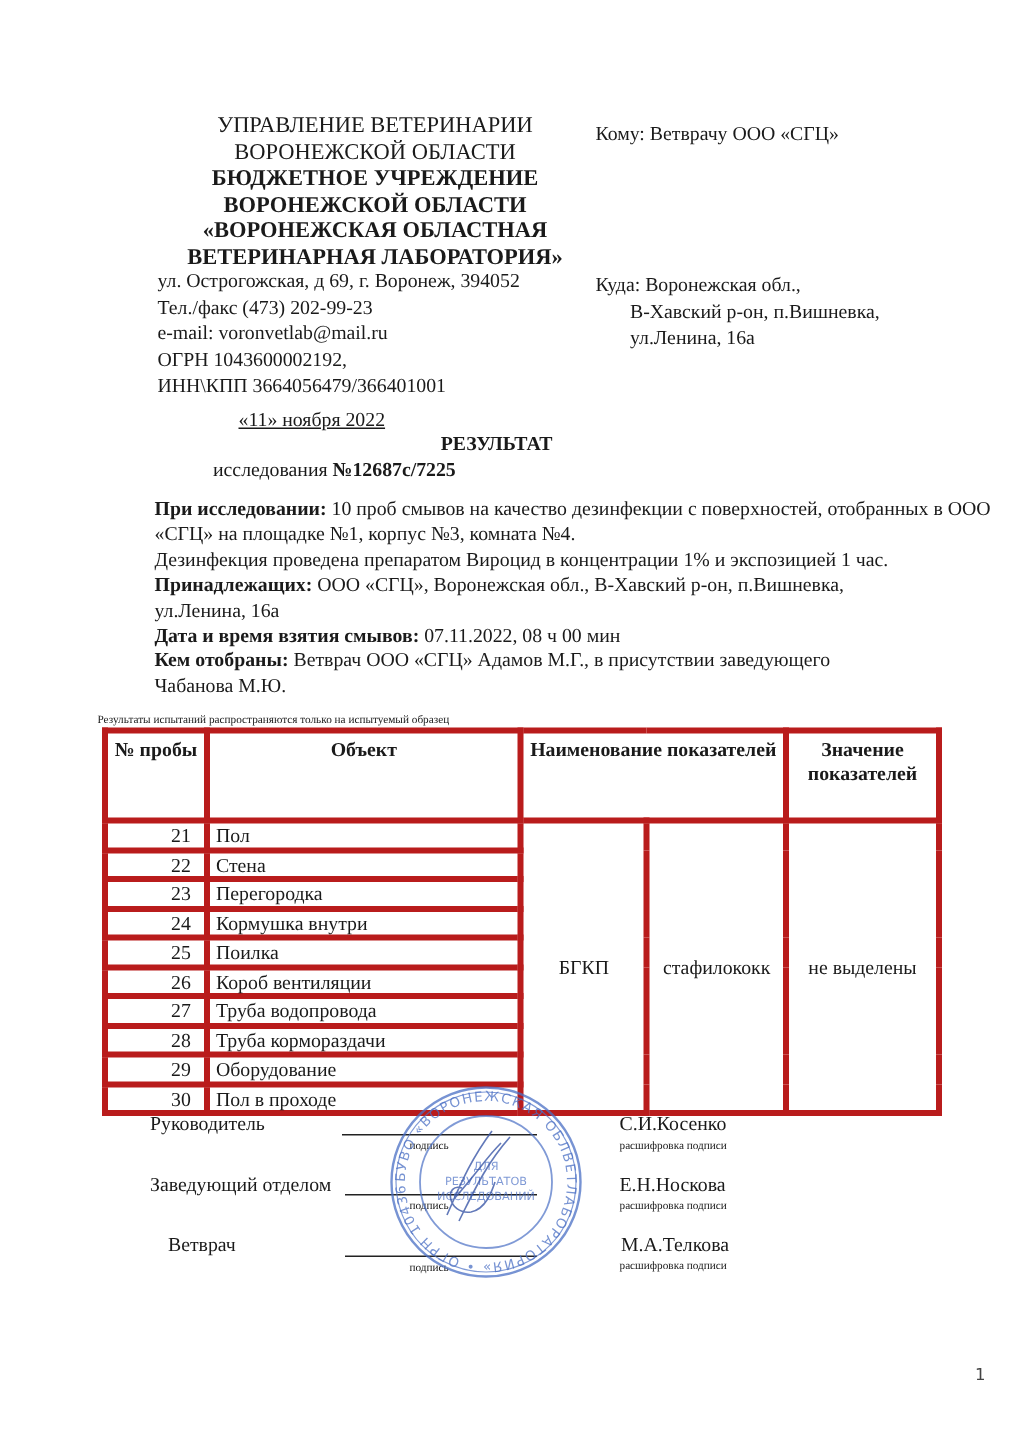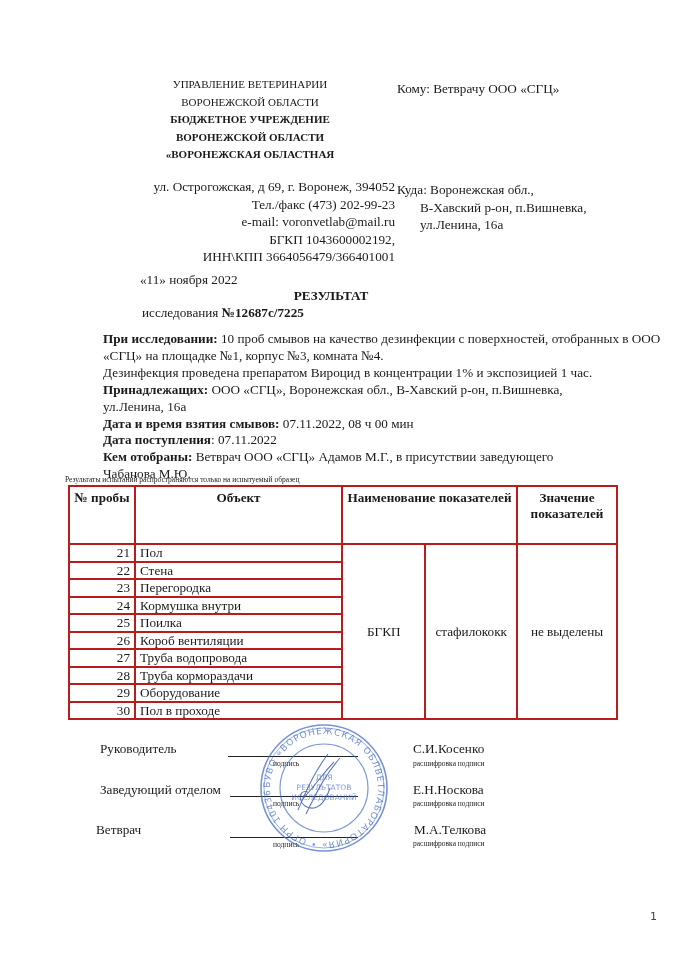--- a/index.html
+++ b/index.html
@@ -1,80 +1,80 @@
 <!DOCTYPE html>
 <html><head>
 <meta charset="utf-8">
 <style>
   html, body { margin: 0; padding: 0; background: #ffffff; }
   body { width: 685px; height: 968px; position: relative; overflow: hidden;
          font-family: "Liberation Serif", "DejaVu Serif", serif; color: #1a1a1a; }
   .abs { position: absolute; }
-  .org { left: 105px; top: 76px; width: 290px; text-align: center; font-size: 11px; line-height: 17.5px; }
+  .org { left: 105px; top: 76px; width: 290px; text-align: center; font-size: 15px; line-height: 17.5px; }
   .org .b { font-weight: bold; }
-  .addr { left: 105px; top: 178px; width: 290px; text-align: right; font-size: 13.2px; line-height: 17.5px; }
+  .addr { left: 105px; top: 178px; width: 290px; text-align: left; font-size: 13.2px; line-height: 17.5px; }
   .to { left: 397px; top: 81px; font-size: 13.2px; }
   .where { left: 397px; top: 181px; font-size: 13.2px; line-height: 17.5px; }
   .where .ind { padding-left: 23px; }
-  .date { left: 140px; top: 272px; font-size: 13.2px; }
+  .date { left: 159px; top: 272px; font-size: 13.2px; text-decoration: underline; }
   .title { left: 0; width: 602px; top: 288px; text-align: center; font-size: 13.2px; font-weight: bold; padding-left: 60px; box-sizing: border-box;}
   .subtitle { left: 17px; width: 685px; top: 305px; text-align: left; font-size: 13.2px; padding-left: 125px; box-sizing: border-box; }
   .subtitle b { font-weight: bold; }
   .body { left: 103px; top: 331px; width: 570px; font-size: 13.2px; line-height: 16.9px; }
   .body b { font-weight: bold; }
   .note { left: 65px; top: 475px; font-size: 7.5px; text-align: right; }
   table.res { position: absolute; left: 68px; top: 485px; border-collapse: collapse; font-size: 13.2px; }
-  table.res td, table.res th { border: 2px solid #b91c1c; padding: 0 4px; line-height: 15.5px; }
+  table.res td, table.res th { border: 4px solid #b91c1c; padding: 0 4px; line-height: 15.5px; }
   table.res th { font-weight: bold; vertical-align: top; text-align: center; height: 53px; padding-top: 3px; }
-  table.res td.n { text-align: right; padding-left: 42px; }
+  table.res td.n { text-align: left; padding-left: 42px; }
   table.res td.merged { text-align: center; vertical-align: middle; }
   .sig-label { font-size: 13.2px; }
   .sig-line { border-bottom: 1px solid #222; height: 0; }
   .sig-cap { font-size: 7.5px; }
   .sig-name { font-size: 13.2px; }
   .stamp { left: 258px; top: 722px; width: 132px; height: 132px; }
   .pagenum { left: 650px; top: 910px; font-size: 11px; font-family: "DejaVu Sans", sans-serif; color: #444; }
 </style>
 </head>
 <body>
 
 <div class="abs org">
   <div>УПРАВЛЕНИЕ ВЕТЕРИНАРИИ</div>
   <div>ВОРОНЕЖСКОЙ ОБЛАСТИ</div>
   <div class="b">БЮДЖЕТНОЕ УЧРЕЖДЕНИЕ</div>
   <div class="b">ВОРОНЕЖСКОЙ ОБЛАСТИ</div>
   <div class="b">«ВОРОНЕЖСКАЯ ОБЛАСТНАЯ</div>
+  <div class="b">ВЕТЕРИНАРНАЯ ЛАБОРАТОРИЯ»</div>
 </div>
 
 <div class="abs addr">
   <div>ул. Острогожская, д 69, г. Воронеж, 394052</div>
   <div>Тел./факс (473) 202-99-23</div>
   <div>e-mail: voronvetlab@mail.ru</div>
-  <div>БГКП 1043600002192,</div>
+  <div>ОГРН 1043600002192,</div>
   <div>ИНН\КПП 3664056479/366401001</div>
 </div>
 
 <div class="abs to">Кому: Ветврачу ООО «СГЦ»</div>
 <div class="abs where">
   <div>Куда: Воронежская обл.,</div>
   <div class="ind">В-Хавский р-он, п.Вишневка,</div>
   <div class="ind">ул.Ленина, 16а</div>
 </div>
 
 <div class="abs date">«11» ноября 2022</div>
 
 <div class="abs title">РЕЗУЛЬТАТ</div>
 <div class="abs subtitle"><span>исследования </span><b>№12687с/7225</b></div>
 
 <div class="abs body">
   <div><b>При исследовании:</b><span> 10 проб смывов на качество дезинфекции с поверхностей, отобранных в ООО «СГЦ» на площадке №1, корпус №3, комната №4.</span></div>
   <div>Дезинфекция проведена препаратом Вироцид в концентрации 1% и экспозицией 1 час.</div>
   <div style="padding-right:60px"><b>Принадлежащих:</b><span> ООО «СГЦ», Воронежская обл., В-Хавский р-он, п.Вишневка, ул.Ленина, 16а</span></div>
   <div><b>Дата и время взятия смывов:</b><span> 07.11.2022, 08 ч 00 мин</span></div>
-  <div><b>Дата поступления</b><span>: 07.11.2022</span></div>
   <div style="padding-right:100px"><b>Кем отобраны:</b><span> Ветврач ООО «СГЦ» Адамов М.Г., в присутствии заведующего Чабанова М.Ю.</span></div>
 </div>
 
 <div class="abs note">Результаты испытаний распространяются только на испытуемый образец</div>
 
 <table class="res">
   <tbody>
       <tr>
     <th style="width:56px">№ пробы</th>
     <th style="width:197px">Объект</th>
@@ -132,21 +132,21 @@
 <div class="abs sig-cap" style="left:273px;top:759px">подпись</div>
 <div class="abs sig-name" style="left:413px;top:741px">С.И.Косенко</div>
 <div class="abs sig-cap" style="left:413px;top:759px">расшифровка подписи</div>
 
 <div class="abs sig-label" style="left:100px;top:782px">Заведующий отделом</div>
 <div class="abs sig-line" style="left:230px;top:796px;width:128px"></div>
 <div class="abs sig-cap" style="left:273px;top:799px">подпись</div>
 <div class="abs sig-name" style="left:413px;top:782px">Е.Н.Носкова</div>
 <div class="abs sig-cap" style="left:413px;top:799px">расшифровка подписи</div>
 
-<div class="abs sig-label" style="left:96px;top:822px">Ветврач</div>
+<div class="abs sig-label" style="left:112px;top:822px">Ветврач</div>
 <div class="abs sig-line" style="left:230px;top:837px;width:128px"></div>
 <div class="abs sig-cap" style="left:273px;top:840px">подпись</div>
 <div class="abs sig-name" style="left:414px;top:822px">М.А.Телкова</div>
 <div class="abs sig-cap" style="left:413px;top:839px">расшифровка подписи</div>
 
 <div class="abs stamp">
   <svg width="132" height="132" viewBox="0 0 132 132">
     <defs>
       <path id="outerArc" d="M66,66 m-54,0 a54,54 0 1,1 108,0 a54,54 0 1,1 -108,0"></path>
     </defs>

